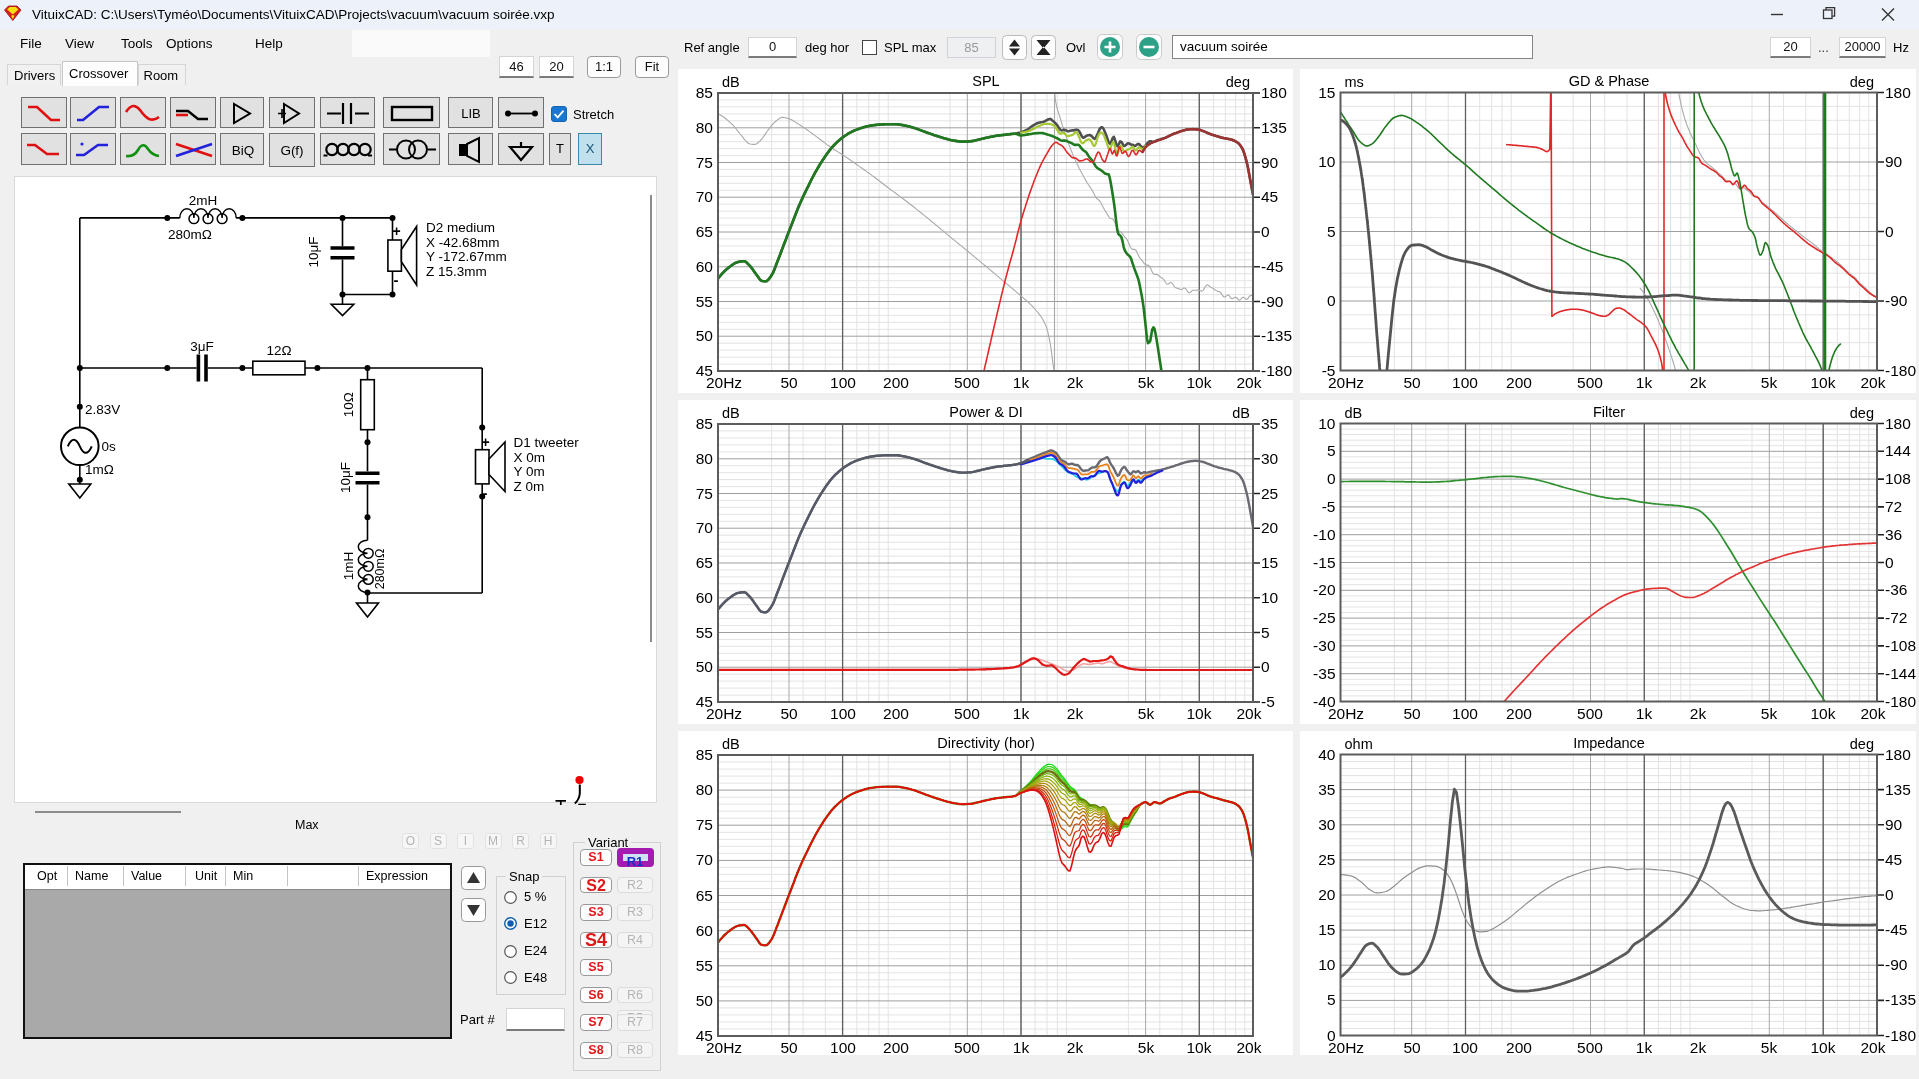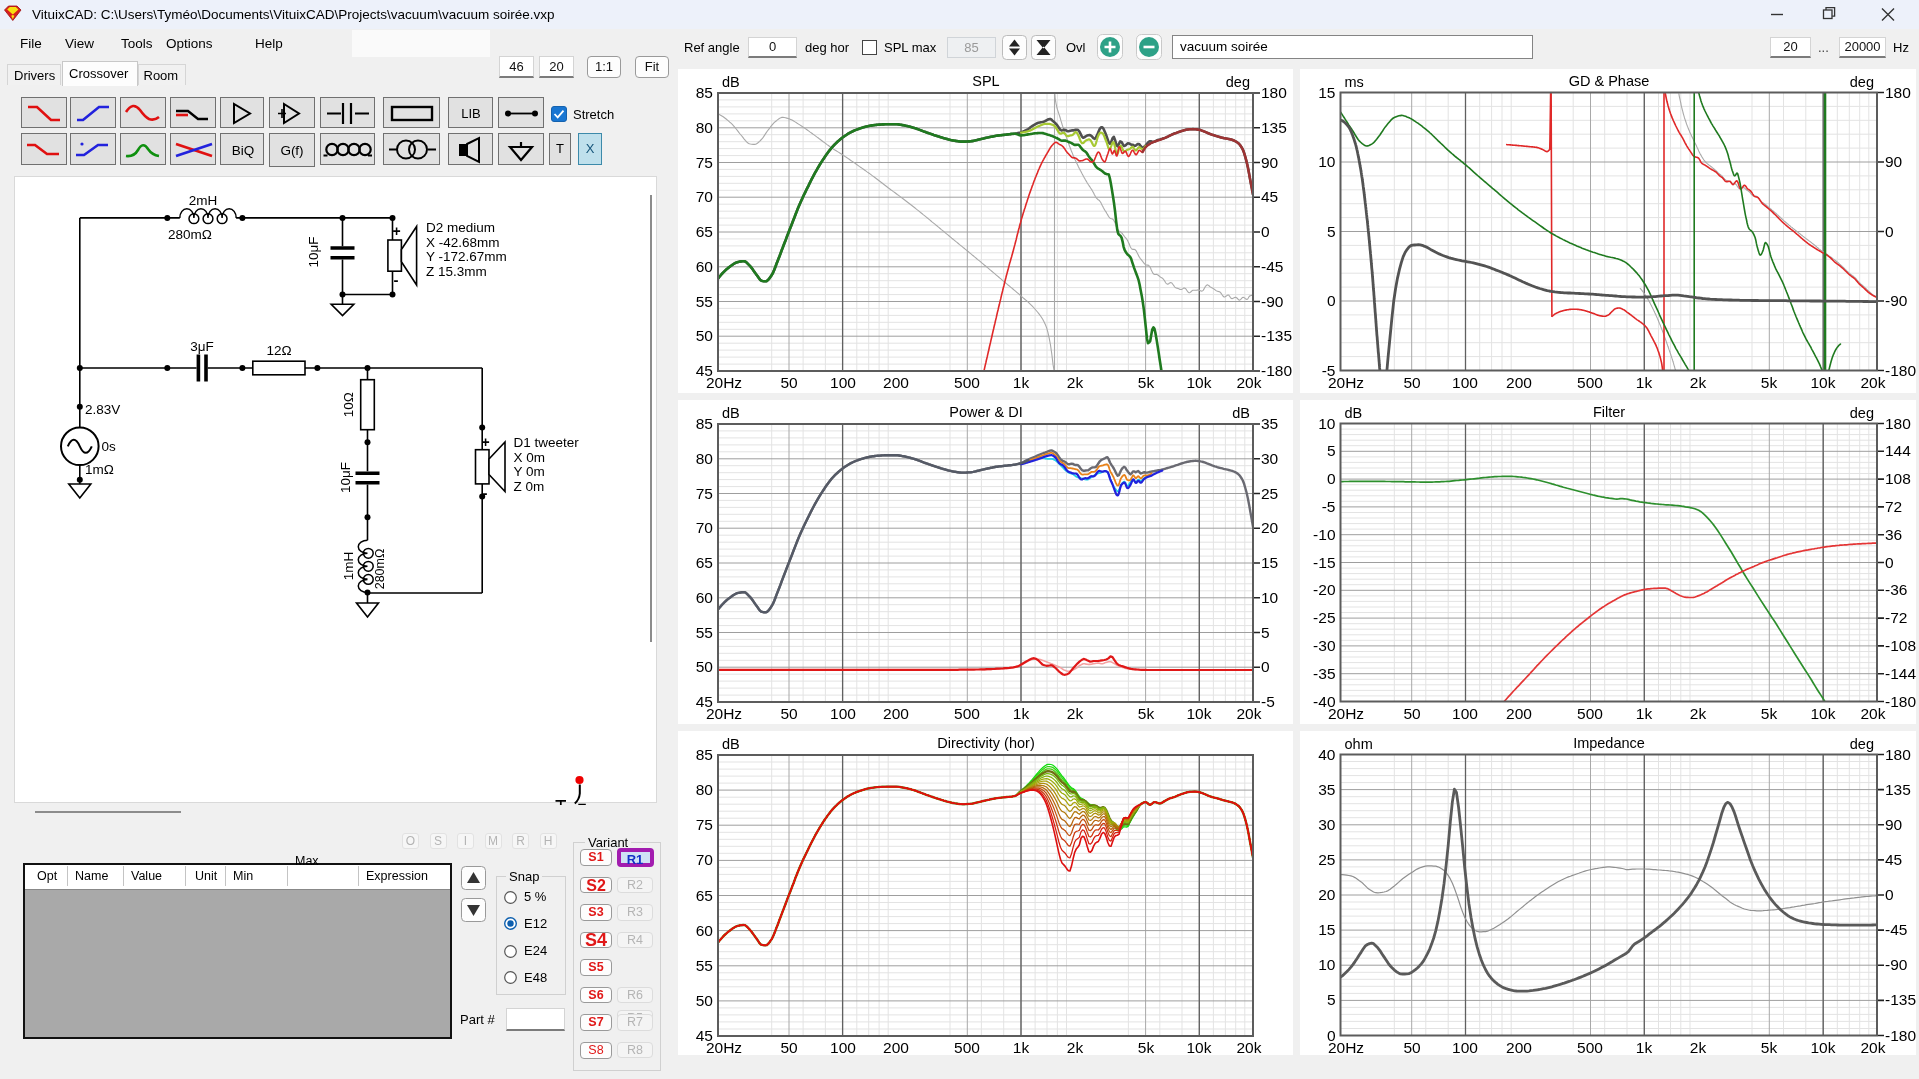--- a/index.html
+++ b/index.html
@@ -222,21 +222,21 @@
 <div class="abs" style="left:123px;top:866px;width:1px;height:20px;background:#c4c4c4"></div>
 <div class="abs" style="left:185px;top:866px;width:1px;height:20px;background:#c4c4c4"></div>
 <div class="abs" style="left:225px;top:866px;width:1px;height:20px;background:#c4c4c4"></div>
 <div class="abs" style="left:287px;top:866px;width:1px;height:20px;background:#c4c4c4"></div>
 <div class="abs" style="left:358px;top:866px;width:1px;height:20px;background:#c4c4c4"></div>
 <div class="lab" style="left:37px;top:869px;font-size:12.5px">Opt</div>
 <div class="lab" style="left:75px;top:869px;font-size:12.5px">Name</div>
 <div class="lab" style="left:131px;top:869px;font-size:12.5px">Value</div>
 <div class="lab" style="left:195px;top:869px;font-size:12.5px">Unit</div>
 <div class="lab" style="left:233px;top:869px;font-size:12.5px">Min</div>
-<div class="lab" style="left:295px;top:854px;font-size:12.5px">Max</div>
+<div class="lab" style="left:295px;top:818px;font-size:12.5px">Max</div>
 <div class="lab" style="left:366px;top:869px;font-size:12.5px">Expression</div>
 <svg class="abs" style="left:461px;top:866px" width="25" height="56">
 <rect x="0.5" y="0.5" width="24" height="23" rx="4" fill="#fdfdfd" stroke="#9a9a9a"></rect>
 <rect x="0.5" y="32.5" width="24" height="23" rx="4" fill="#fdfdfd" stroke="#9a9a9a"></rect>
 <path d="M12.5,6 l6.5,11 h-13 Z" fill="#333"></path>
     <path d="M12.5,50 l6.5,-11 h-13 Z" fill="#333"></path>
   </svg>
 <div class="abs" style="left:496px;top:876px;width:70px;height:119px;border:1px solid #d0d0d0"></div>
 <div class="lab" style="left:506px;top:869px;background:#f0f0f0;padding:0 3px;font-size:13px">Snap</div>
 <svg class="abs" style="left:504px;top:890.5px" width="13" height="13">
@@ -254,34 +254,34 @@
 <div class="lab" style="left:524px;top:943px">E24</div>
 <svg class="abs" style="left:504px;top:971px" width="13" height="13">
 <circle cx="6.5" cy="6.5" r="5.8" fill="#fff" stroke="#555" stroke-width="1.2"></circle>
   </svg>
 <div class="lab" style="left:524px;top:969.5px">E48</div>
 <div class="lab" style="left:460px;top:1012px">Part #</div>
 <div class="ip" style="left:506px;top:1008px;width:59px;height:23px"></div>
 <div class="abs" style="left:573px;top:842px;width:88px;height:229px;border:1px solid #d0d0d0"></div>
 <div class="lab" style="left:585px;top:835px;background:#f0f0f0;padding:0 3px;font-size:13px">Variant</div>
 <div class="rbtn" style="left:580px;top:849.0px;width:32px;height:16.5px;line-height:15px;color:#e01818;font-weight:bold;font-size:12.5px">S1</div>
-<div class="rbtn" style="left:616.5px;top:848.0px;width:37px;height:18.5px;line-height:16px;background:#cfe2f5;border:4px solid #a21caf;color:#1430c8;font-weight:bold;font-size:13px">R1</div>
+<div class="rbtn" style="left:616.5px;top:848.0px;width:37px;height:18.5px;line-height:16px;background:#cfe2f5;border:6px solid #a21caf;color:#1430c8;font-weight:bold;font-size:13px">R1</div>
 <div class="rbtn" style="left:580px;top:876.5px;width:32px;height:16.5px;line-height:15px;color:#e01818;font-weight:bold;font-size:16px">S2</div>
 <div class="rbtn" style="left:617px;top:876.5px;width:36px;height:16.5px;line-height:15px;background:#f4f4f4;border-color:#dcdcdc;color:#b5b5b5;font-size:12.5px">R2</div>
 <div class="rbtn" style="left:580px;top:904.0px;width:32px;height:16.5px;line-height:15px;color:#e01818;font-weight:bold;font-size:12.5px">S3</div>
 <div class="rbtn" style="left:617px;top:904.0px;width:36px;height:16.5px;line-height:15px;background:#f4f4f4;border-color:#dcdcdc;color:#b5b5b5;font-size:12.5px">R3</div>
 <div class="rbtn" style="left:580px;top:931.5px;width:32px;height:16.5px;line-height:15px;color:#e01818;font-weight:bold;font-size:18px">S4</div>
 <div class="rbtn" style="left:617px;top:931.5px;width:36px;height:16.5px;line-height:15px;background:#f4f4f4;border-color:#dcdcdc;color:#b5b5b5;font-size:12.5px">R4</div>
 <div class="rbtn" style="left:580px;top:959.0px;width:32px;height:16.5px;line-height:15px;color:#e01818;font-weight:bold;font-size:12.5px">S5</div>
 <div class="rbtn" style="left:617px;top:1010px;width:36px;height:16.5px;line-height:15px;background:#f4f4f4;border-color:#dcdcdc;color:#b5b5b5;font-size:12.5px">R5</div>
 <div class="rbtn" style="left:580px;top:986.5px;width:32px;height:16.5px;line-height:15px;color:#e01818;font-weight:bold;font-size:12.5px">S6</div>
 <div class="rbtn" style="left:617px;top:986.5px;width:36px;height:16.5px;line-height:15px;background:#f4f4f4;border-color:#dcdcdc;color:#b5b5b5;font-size:12.5px">R6</div>
 <div class="rbtn" style="left:580px;top:1014.0px;width:32px;height:16.5px;line-height:15px;color:#e01818;font-weight:bold;font-size:12.5px">S7</div>
 <div class="rbtn" style="left:617px;top:1014.0px;width:36px;height:16.5px;line-height:15px;background:#f4f4f4;border-color:#dcdcdc;color:#b5b5b5;font-size:12.5px">R7</div>
-<div class="rbtn" style="left:580px;top:1041.5px;width:32px;height:17px;line-height:15px;color:#e01818;font-weight:normal;font-size:12.5px">S8</div>
+<div class="rbtn" style="left:580px;top:1041.5px;width:32px;height:17px;line-height:15px;color:#e01818;font-weight:bold;font-size:12.5px">S8</div>
 <div class="rbtn" style="left:617px;top:1041.5px;width:36px;height:16.5px;line-height:15px;background:#f4f4f4;border-color:#dcdcdc;color:#b5b5b5;font-size:12.5px">R8</div>
 <div class="lab" style="left:684px;top:40px">Ref angle</div>
 <div class="ip" style="left:748px;top:37px;width:49px;height:21px;line-height:17px">0</div>
 <div class="lab" style="left:805px;top:40px">deg hor</div>
 <div class="abs" style="left:862px;top:40px;width:15px;height:15px;background:#fff;border:1.5px solid #444"></div>
 <div class="lab" style="left:884px;top:40px">SPL max</div>
 <div class="abs" style="left:947px;top:37px;width:49px;height:21px;background:#eef0f2;border:1px solid #d0d4d8;color:#9a9a9a;font-size:13px;text-align:center;line-height:19px">85</div>
 <svg class="abs" style="left:1002px;top:35px" width="25" height="25">
 <rect x="0.5" y="0.5" width="24" height="24" rx="4" fill="#fdfdfd" stroke="#bbb"></rect>
 <path d="M12.5,4.5 l5.5,7 h-11 Z" fill="#222"></path>

